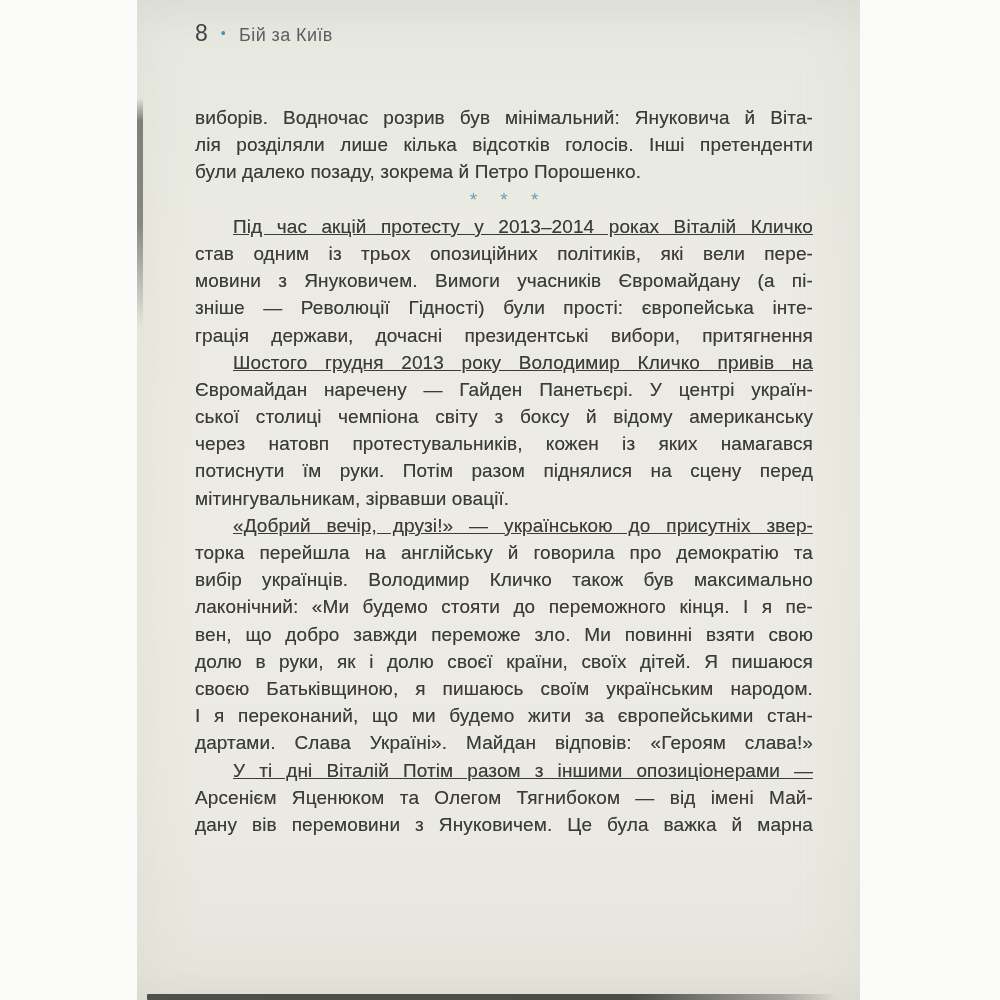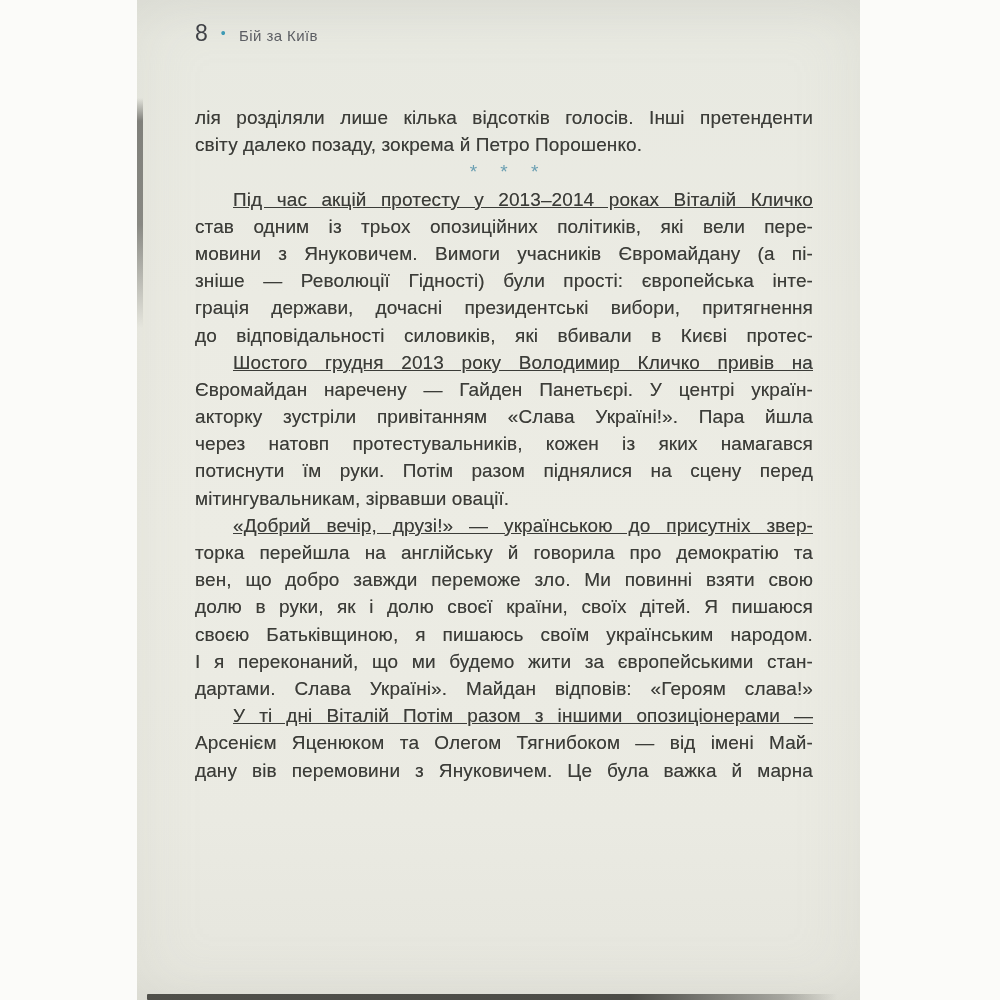--- a/index.html
+++ b/index.html
@@ -79,21 +79,21 @@
     letter-spacing: 0.5px;
   }
   .dot {
     font-size: 14px;
     color: #3e9ab4;
     margin: 0 9px 0 8px;
     position: relative;
     top: -3px;
   }
   .btitle {
-    font-size: 15px;
+    font-size: 18px;
     color: #5c5e63;
     letter-spacing: 0.4px;
   }
 
   .body {
     position: absolute;
     top: 104px;
     left: 58px;
     width: 618px;
     color: #3b3c38;
@@ -135,43 +135,45 @@
     <div class="edge-shadow"></div>
 
     <header class="pagehead">
       <span class="pnum">8</span>
       <span class="dot">•</span>
       <span class="btitle">Бій за Київ</span>
     </header>
 
     <main class="body">
         <div class="para">
+          <div class="line">виборів. Водночас розрив був мінімальний: Януковича й Віта-</div>
           <div class="line">лія розділяли лише кілька відсотків голосів. Інші претенденти</div>
-          <div class="line last">світу далеко позаду, зокрема й Петро Порошенко.</div>
+          <div class="line last">були далеко позаду, зокрема й Петро Порошенко.</div>
         </div>
         <div class="separator">* * *</div>
         <div class="para">
           <div class="line indent">Під час акцій протесту у 2013–2014 роках Віталій Кличко</div>
           <div class="line">став одним із трьох опозиційних політиків, які вели пере-</div>
           <div class="line">мовини з Януковичем. Вимоги учасників Євромайдану (а пі-</div>
           <div class="line">зніше — Революції Гідності) були прості: європейська інте-</div>
           <div class="line">грація держави, дочасні президентські вибори, притягнення</div>
-          <div class="line">до відповідальності силовиків, які вбивали в Києві протес-</div>
         </div>
         <div class="para">
           <div class="line indent">Шостого грудня 2013 року Володимир Кличко привів на</div>
           <div class="line">Євромайдан наречену — Гайден Панетьєрі. У центрі україн-</div>
-          <div class="line">акторку зустріли привітанням «Слава Україні!». Пара йшла</div>
+          <div class="line">ської столиці чемпіона світу з боксу й відому американську</div>
           <div class="line">через натовп протестувальників, кожен із яких намагався</div>
           <div class="line">потиснути їм руки. Потім разом піднялися на сцену перед</div>
           <div class="line last">мітингувальникам, зірвавши овації.</div>
         </div>
         <div class="para">
           <div class="line indent">«Добрий вечір, друзі!» — українською до присутніх звер-</div>
           <div class="line">торка перейшла на англійську й говорила про демократію та</div>
+          <div class="line">вибір українців. Володимир Кличко також був максимально</div>
+          <div class="line">лаконічний: «Ми будемо стояти до переможного кінця. І я пе-</div>
           <div class="line">вен, що добро завжди переможе зло. Ми повинні взяти свою</div>
           <div class="line">долю в руки, як і долю своєї країни, своїх дітей. Я пишаюся</div>
           <div class="line">своєю Батьківщиною, я пишаюсь своїм українським народом.</div>
           <div class="line">І я переконаний, що ми будемо жити за європейськими стан-</div>
           <div class="line">дартами. Слава Україні». Майдан відповів: «Героям слава!»</div>
         </div>
         <div class="para">
           <div class="line indent">У ті дні Віталій Потім разом з іншими опозиціонерами —</div>
           <div class="line">Арсенієм Яценюком та Олегом Тягнибоком — від імені Май-</div>
           <div class="line">дану вів перемовини з Януковичем. Це була важка й марна</div>

